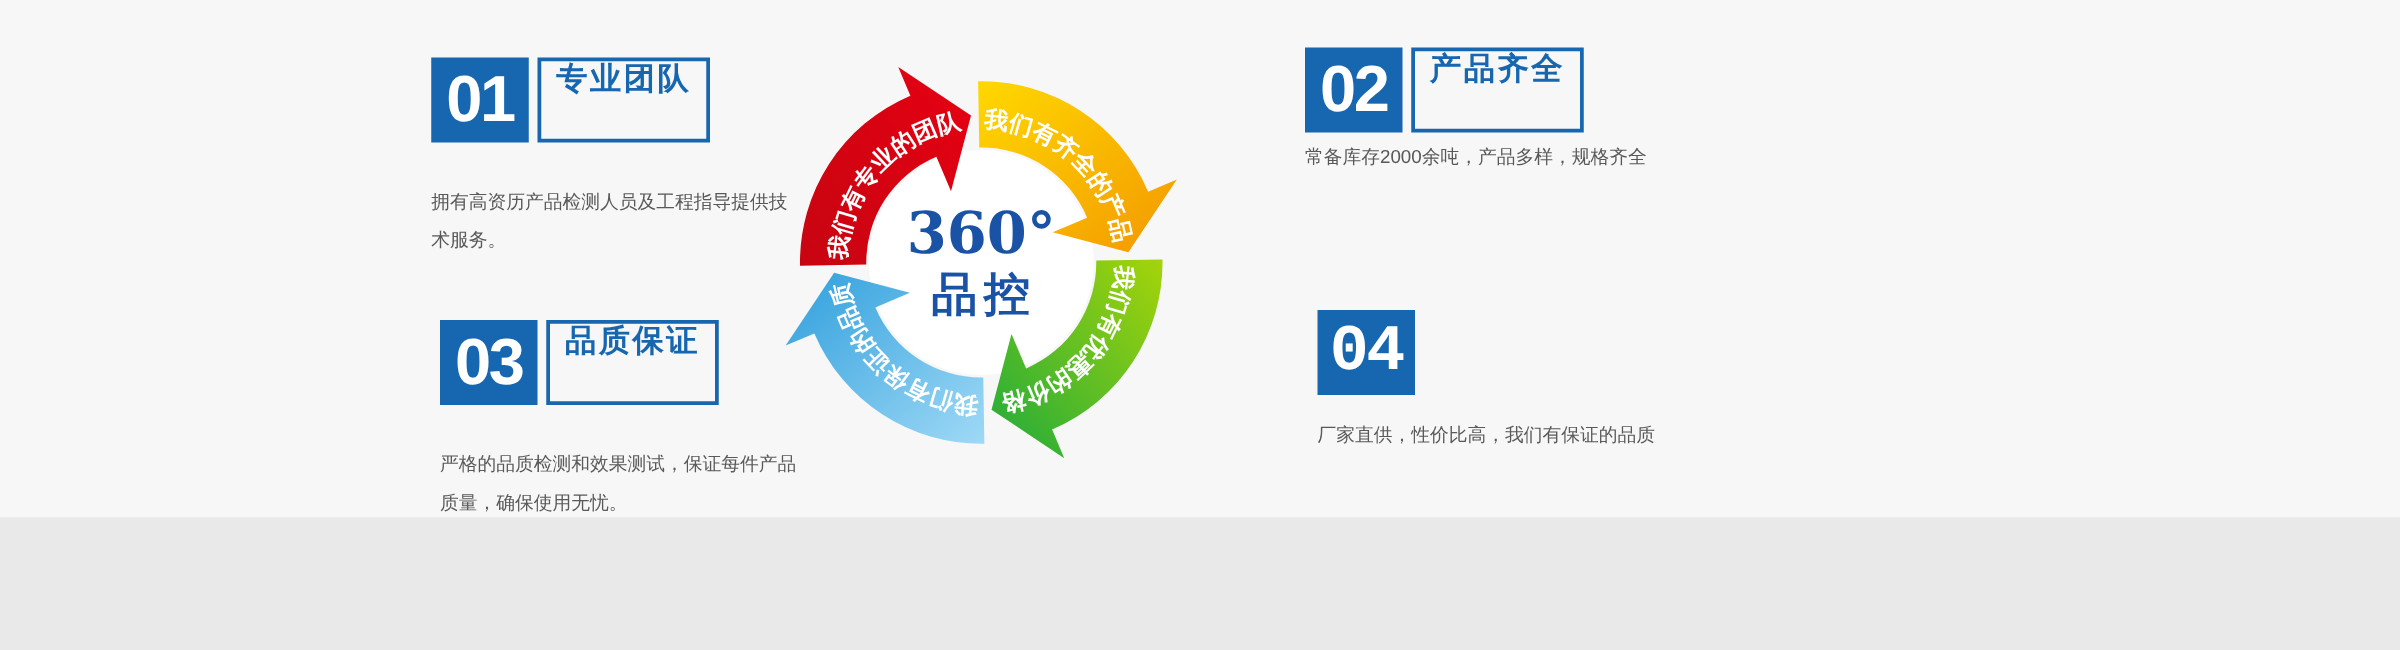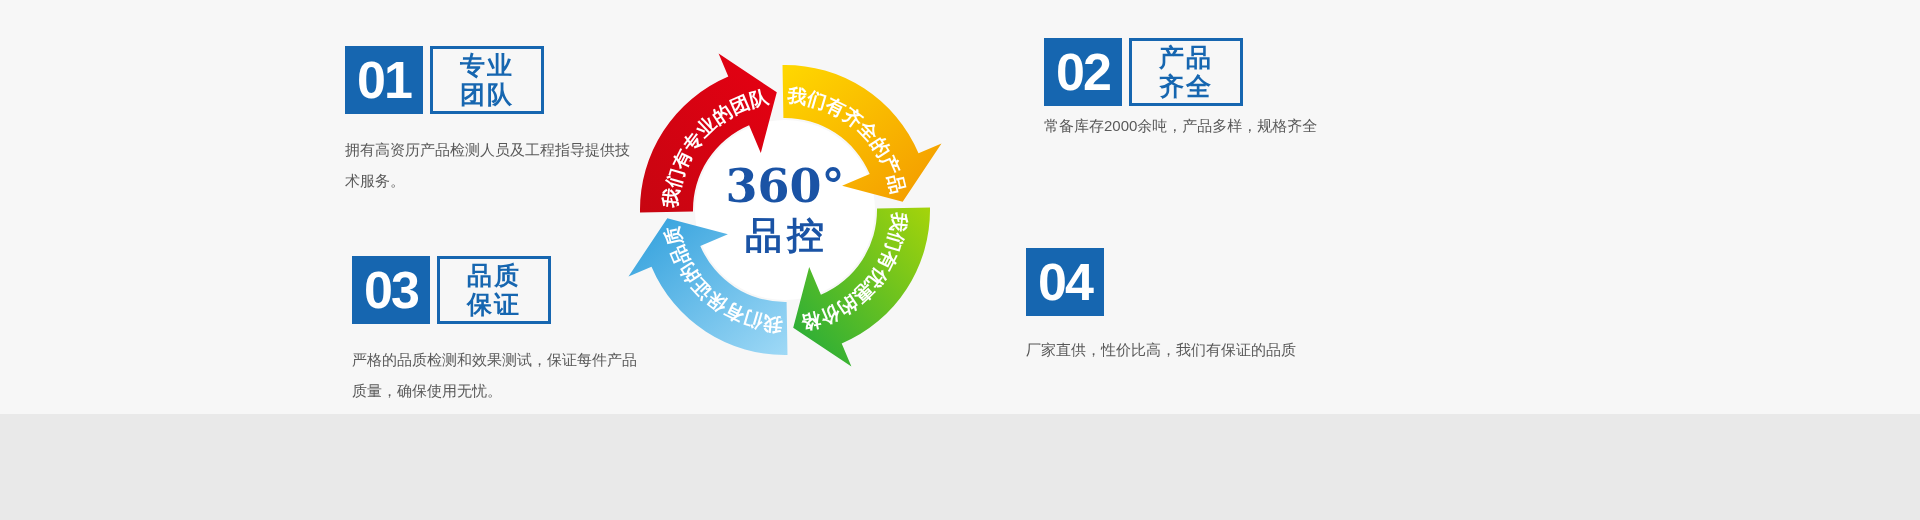--- a/index.html
+++ b/index.html
@@ -11,46 +11,46 @@
     width: 1920px;
     height: 414px;
     background: var(--bg, #f7f7f7);
     overflow: hidden;
   }
 
   .feature { position: absolute; }
   .f1 { left: 345px; top: 46px; }
   .f2 { left: 1044px; top: 38px; }
   .f3 { left: 352px; top: 256px; }
-  .f4 { left: 1026px; top: 248px; }
+  .f4 { left: 1054px; top: 248px; font-family: Liberation Mono, monospace; }
 
   .feature-head { display: flex; gap: 7px; align-items: stretch; }
 
   .num {
     width: 78px; height: 68px;
     background: var(--blue, #1666b0);
     color: #fff;
     font-size: 52px; font-weight: bold; letter-spacing: -2px;
     display: flex; align-items: center; justify-content: center;
     line-height: 1;
   }
 
   .title-box {
     border: 3px solid var(--blue, #1666b0);
     color: var(--blue, #1666b0);
-    display: flex; flex-direction: column; justify-content: center;
-    padding: 0 27px;
+    display: flex; flex-direction: row; justify-content: center;
+    padding: 0 12px;
     font-size: 25px; font-weight: bold; line-height: 29px; letter-spacing: 2px;
   }
 
   .desc {
     color: var(--desc-gray, #595959);
     font-size: 15px;
     line-height: 31px;
-    margin-top: 20px;
+    margin-top: 32px;
   }
   .desc.wrap { width: 296px; }
   .desc.oneline { white-space: nowrap; }
   .f2 .desc { margin-top: 4px; }
   .f4 .desc { margin-top: 18px; }
 
   .cycle {
     position: absolute;
     left: 585px; top: 10px;
     width: 400px; height: 400px;

